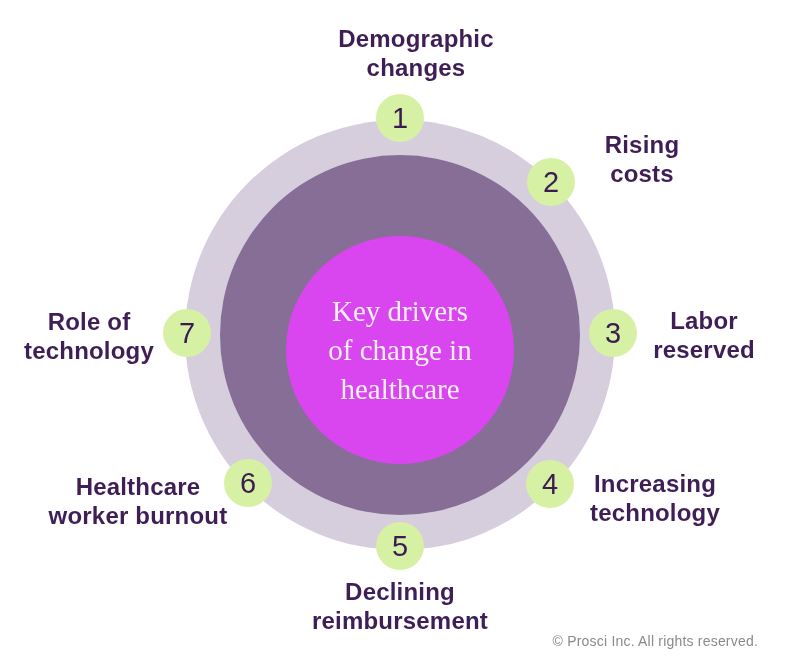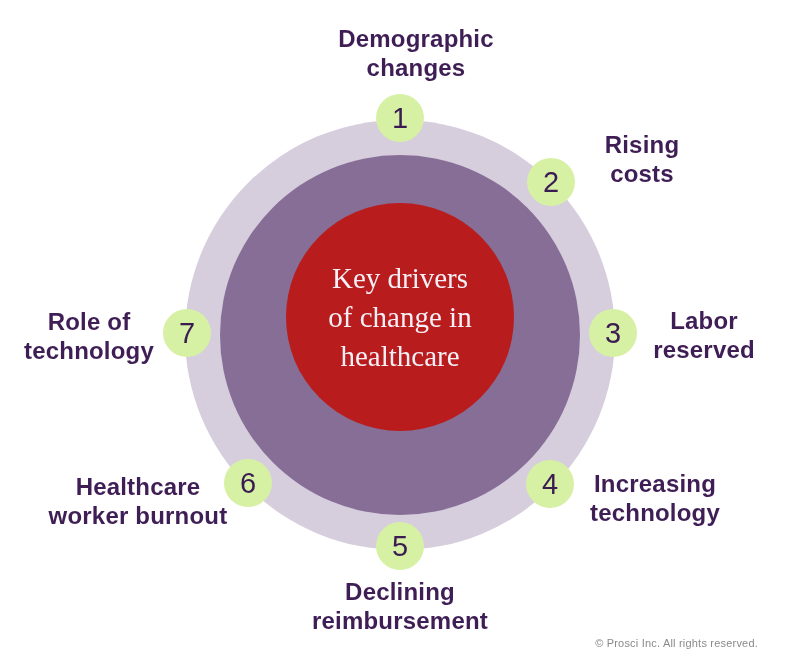--- a/index.html
+++ b/index.html
@@ -23,23 +23,23 @@
     left: 185px; top: 120px;
     width: 430px; height: 430px;
     background: #d6cddd;
   }
   .ring.middle {
     left: 220px; top: 155px;
     width: 360px; height: 360px;
     background: #866e97;
   }
   .ring.inner {
-    left: 286px; top: 203px;
+    left: 286px; top: 236px;
     width: 228px; height: 228px;
-    background: #b91c1c;
+    background: #d946ef;
     display: flex;
     align-items: center;
     justify-content: center;
   }
   .center-text {
     font-family: "Liberation Serif", serif;
     font-size: 29px;
     line-height: 39px;
     color: #f5f0f8;
     text-align: center;
@@ -78,21 +78,21 @@
   .label-2 { left: 562px; top: 130px; width: 160px; }
   .label-3 { left: 624px; top: 306px; width: 160px; }
   .label-4 { left: 545px; top: 469px; width: 220px; }
   .label-5 { left: 280px; top: 577px; width: 240px; }
   .label-6 { left:  18px; top: 472px; width: 240px; }
   .label-7 { left:   9px; top: 307px; width: 160px; }
   .footer {
     position: absolute;
     right: 42px;
     bottom: 17px;
-    font-size: 11px;
+    font-size: 14px;
     color: #8a8a8a;
     letter-spacing: 0.2px;
   }
 </style>
 </head>
 <body>
 
 <div class="canvas">
 
   <div class="ring outer"></div>

